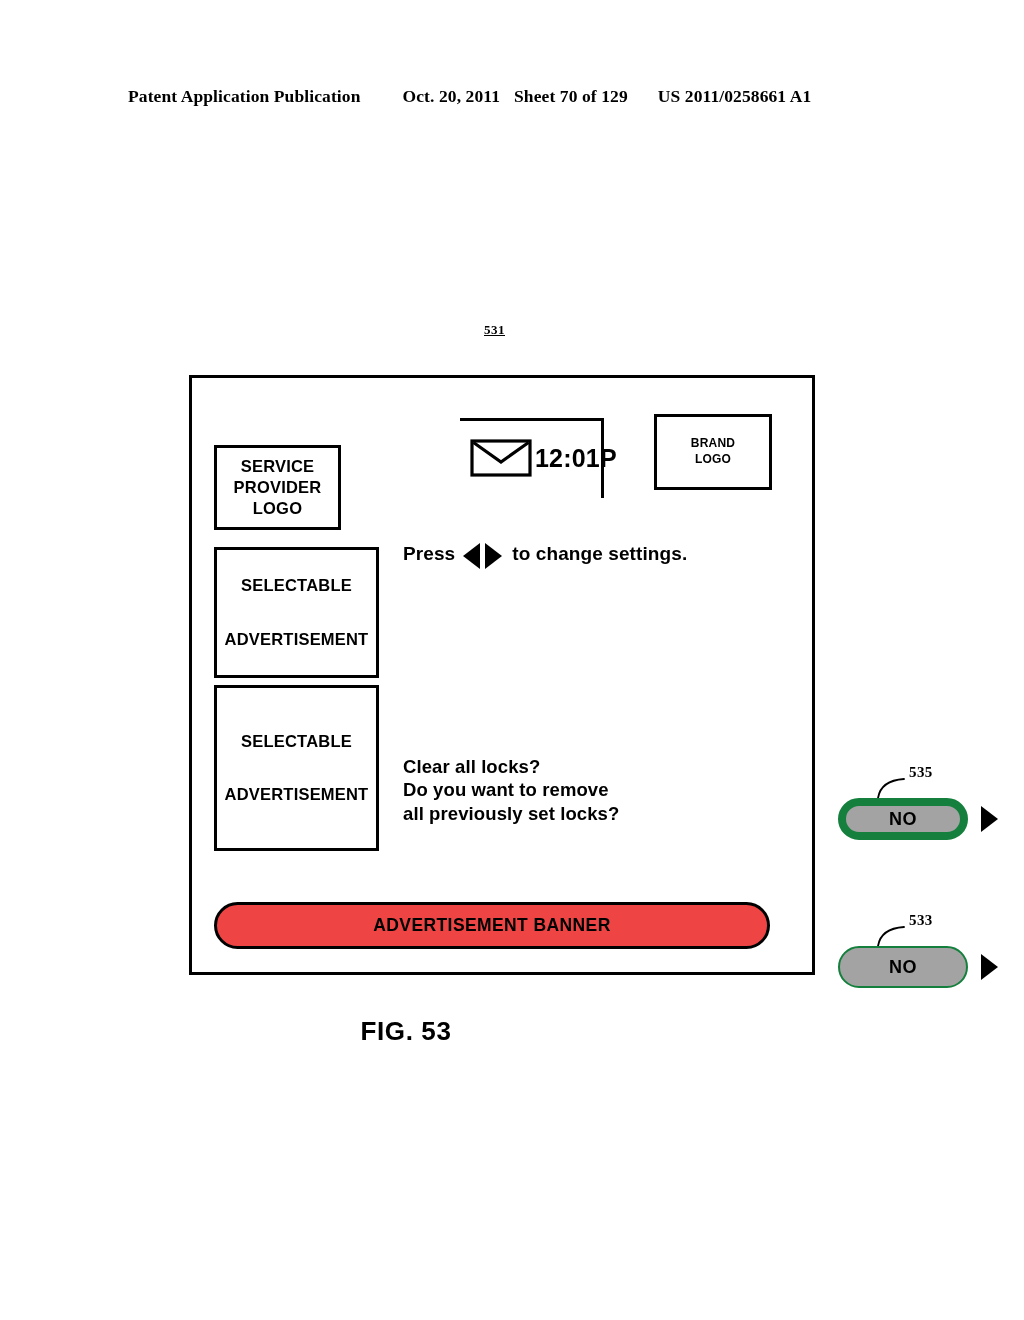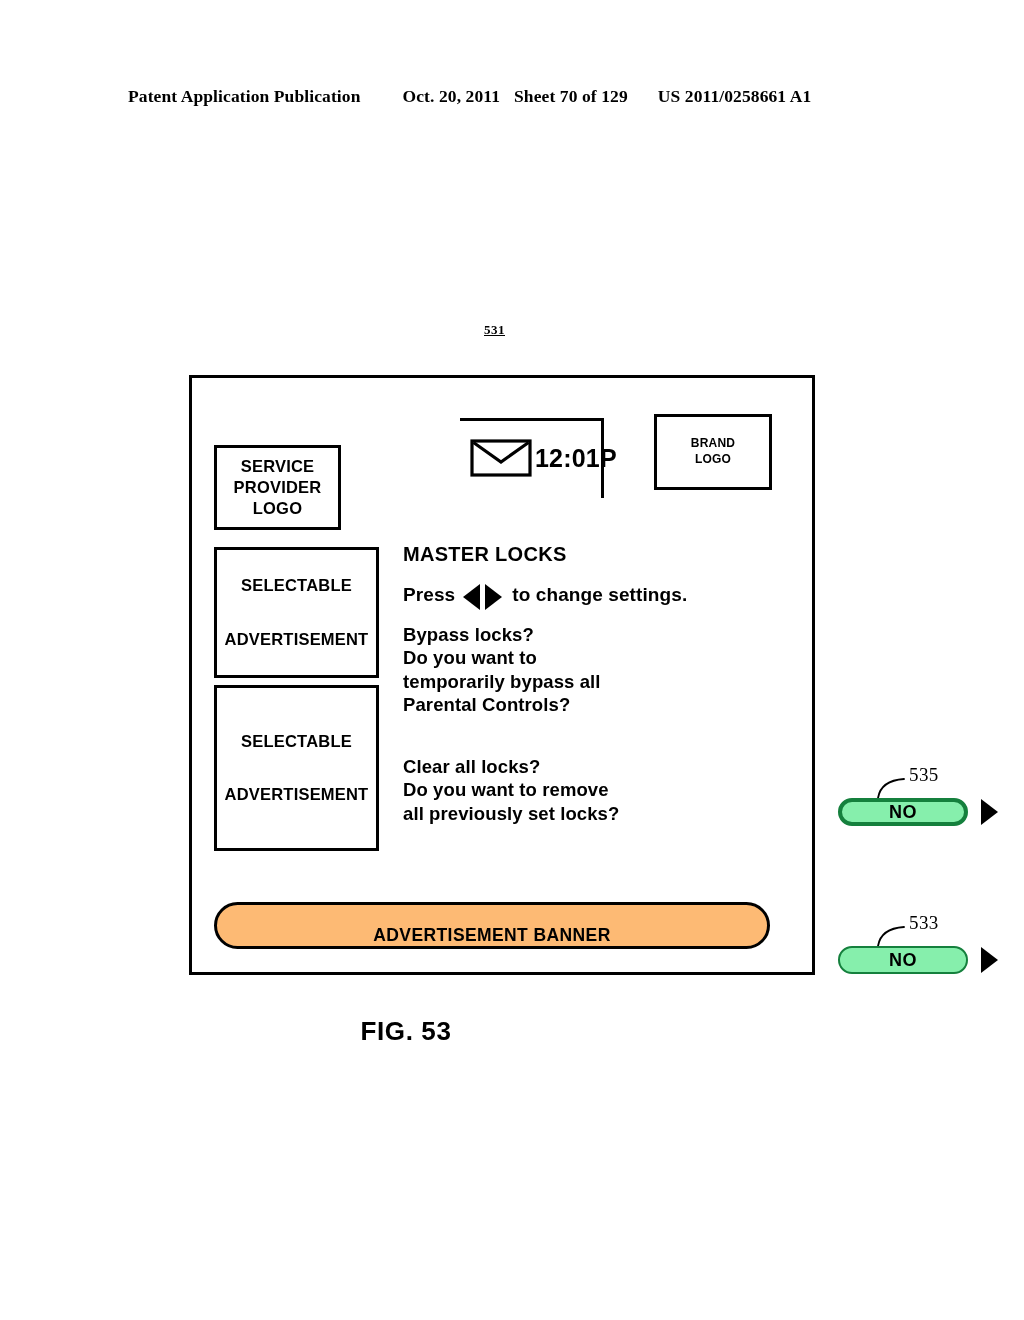--- a/index.html
+++ b/index.html
@@ -205,28 +205,28 @@
   .q-text-1 { left: 0px; top: 80px; }
   .q-text-2 { left: 0px; top: 212px; }
 
   
   .pill-group { position: absolute; }
   .pill-group-1 { left: 435px; top: 255px; }
   .pill-group-2 { left: 435px; top: 403px; }
 
   .pill {
     width: 130px;
-    height: 28px;
-    border: 4px solid #15803d;
+    height: 42px;
+    border: 8px solid #15803d;
     border-radius: 22px;
     box-sizing: border-box;
     display: flex;
     align-items: center;
     justify-content: center;
-    background: #86efac;
+    background: #a3a3a3;
     position: relative;
   }
   .pill.thin { border-width: 2.5px; }
   .pill span {
     font-size: 18px;
     font-weight: bold;
     letter-spacing: 0.6px;
   }
 
   .pill-row {
@@ -241,39 +241,40 @@
     top: -30px;
     width: 110px;
     height: 32px;
     pointer-events: none;
   }
   .callout-num {
     position: absolute;
     left: 33px;
     top: -4px;
     font-family: "Liberation Serif", serif;
-    font-size: 19px;
+    font-size: 15px;
     letter-spacing: 0.4px;
+    font-weight: bold;
   }
   .callout svg { position: absolute; left: 0; top: 8px; }
 
   
   .ad-banner {
     position: absolute;
     left: 22px;
     top: 524px;
     width: 556px;
     height: 47px;
     border: 3px solid #000;
     border-radius: 26px;
     box-sizing: border-box;
     display: flex;
-    align-items: flex-end;
-    justify-content: center;
-    background: #fdba74;
+    align-items: center;
+    justify-content: center;
+    background: #ef4444;
   }
   .ad-banner span {
     font-size: 17.5px;
     font-weight: bold;
     letter-spacing: 0.4px;
   }
 
   
   .fig-caption {
     position: absolute;
@@ -328,35 +329,28 @@
     <span>ADVERTISEMENT</span>
   </div>
 
   <div class="ad-box ad-box-2">
     <span>SELECTABLE</span>
     <span>ADVERTISEMENT</span>
   </div>
 
   <div class="content">
 
-    <div class="section-title">MASTER LOCKS</div>
 
     <div class="press-line">
       <span>Press</span>
       <span class="tri-left"></span>
       <span class="tri-right"></span>
       <span>to change settings.</span>
     </div>
 
-    <div class="q-text q-text-1">
-      <div>Bypass locks?</div>
-      <div>Do you want to</div>
-      <div>temporarily bypass all</div>
-      <div>Parental Controls?</div>
-    </div>
 
     <div class="q-text q-text-2">
       <div>Clear all locks?</div>
       <div>Do you want to remove</div>
       <div>all previously set locks?</div>
     </div>
 
     <div class="pill-group pill-group-1">
       <div class="callout">
         <svg width="110" height="24" viewBox="0 0 110 24">

